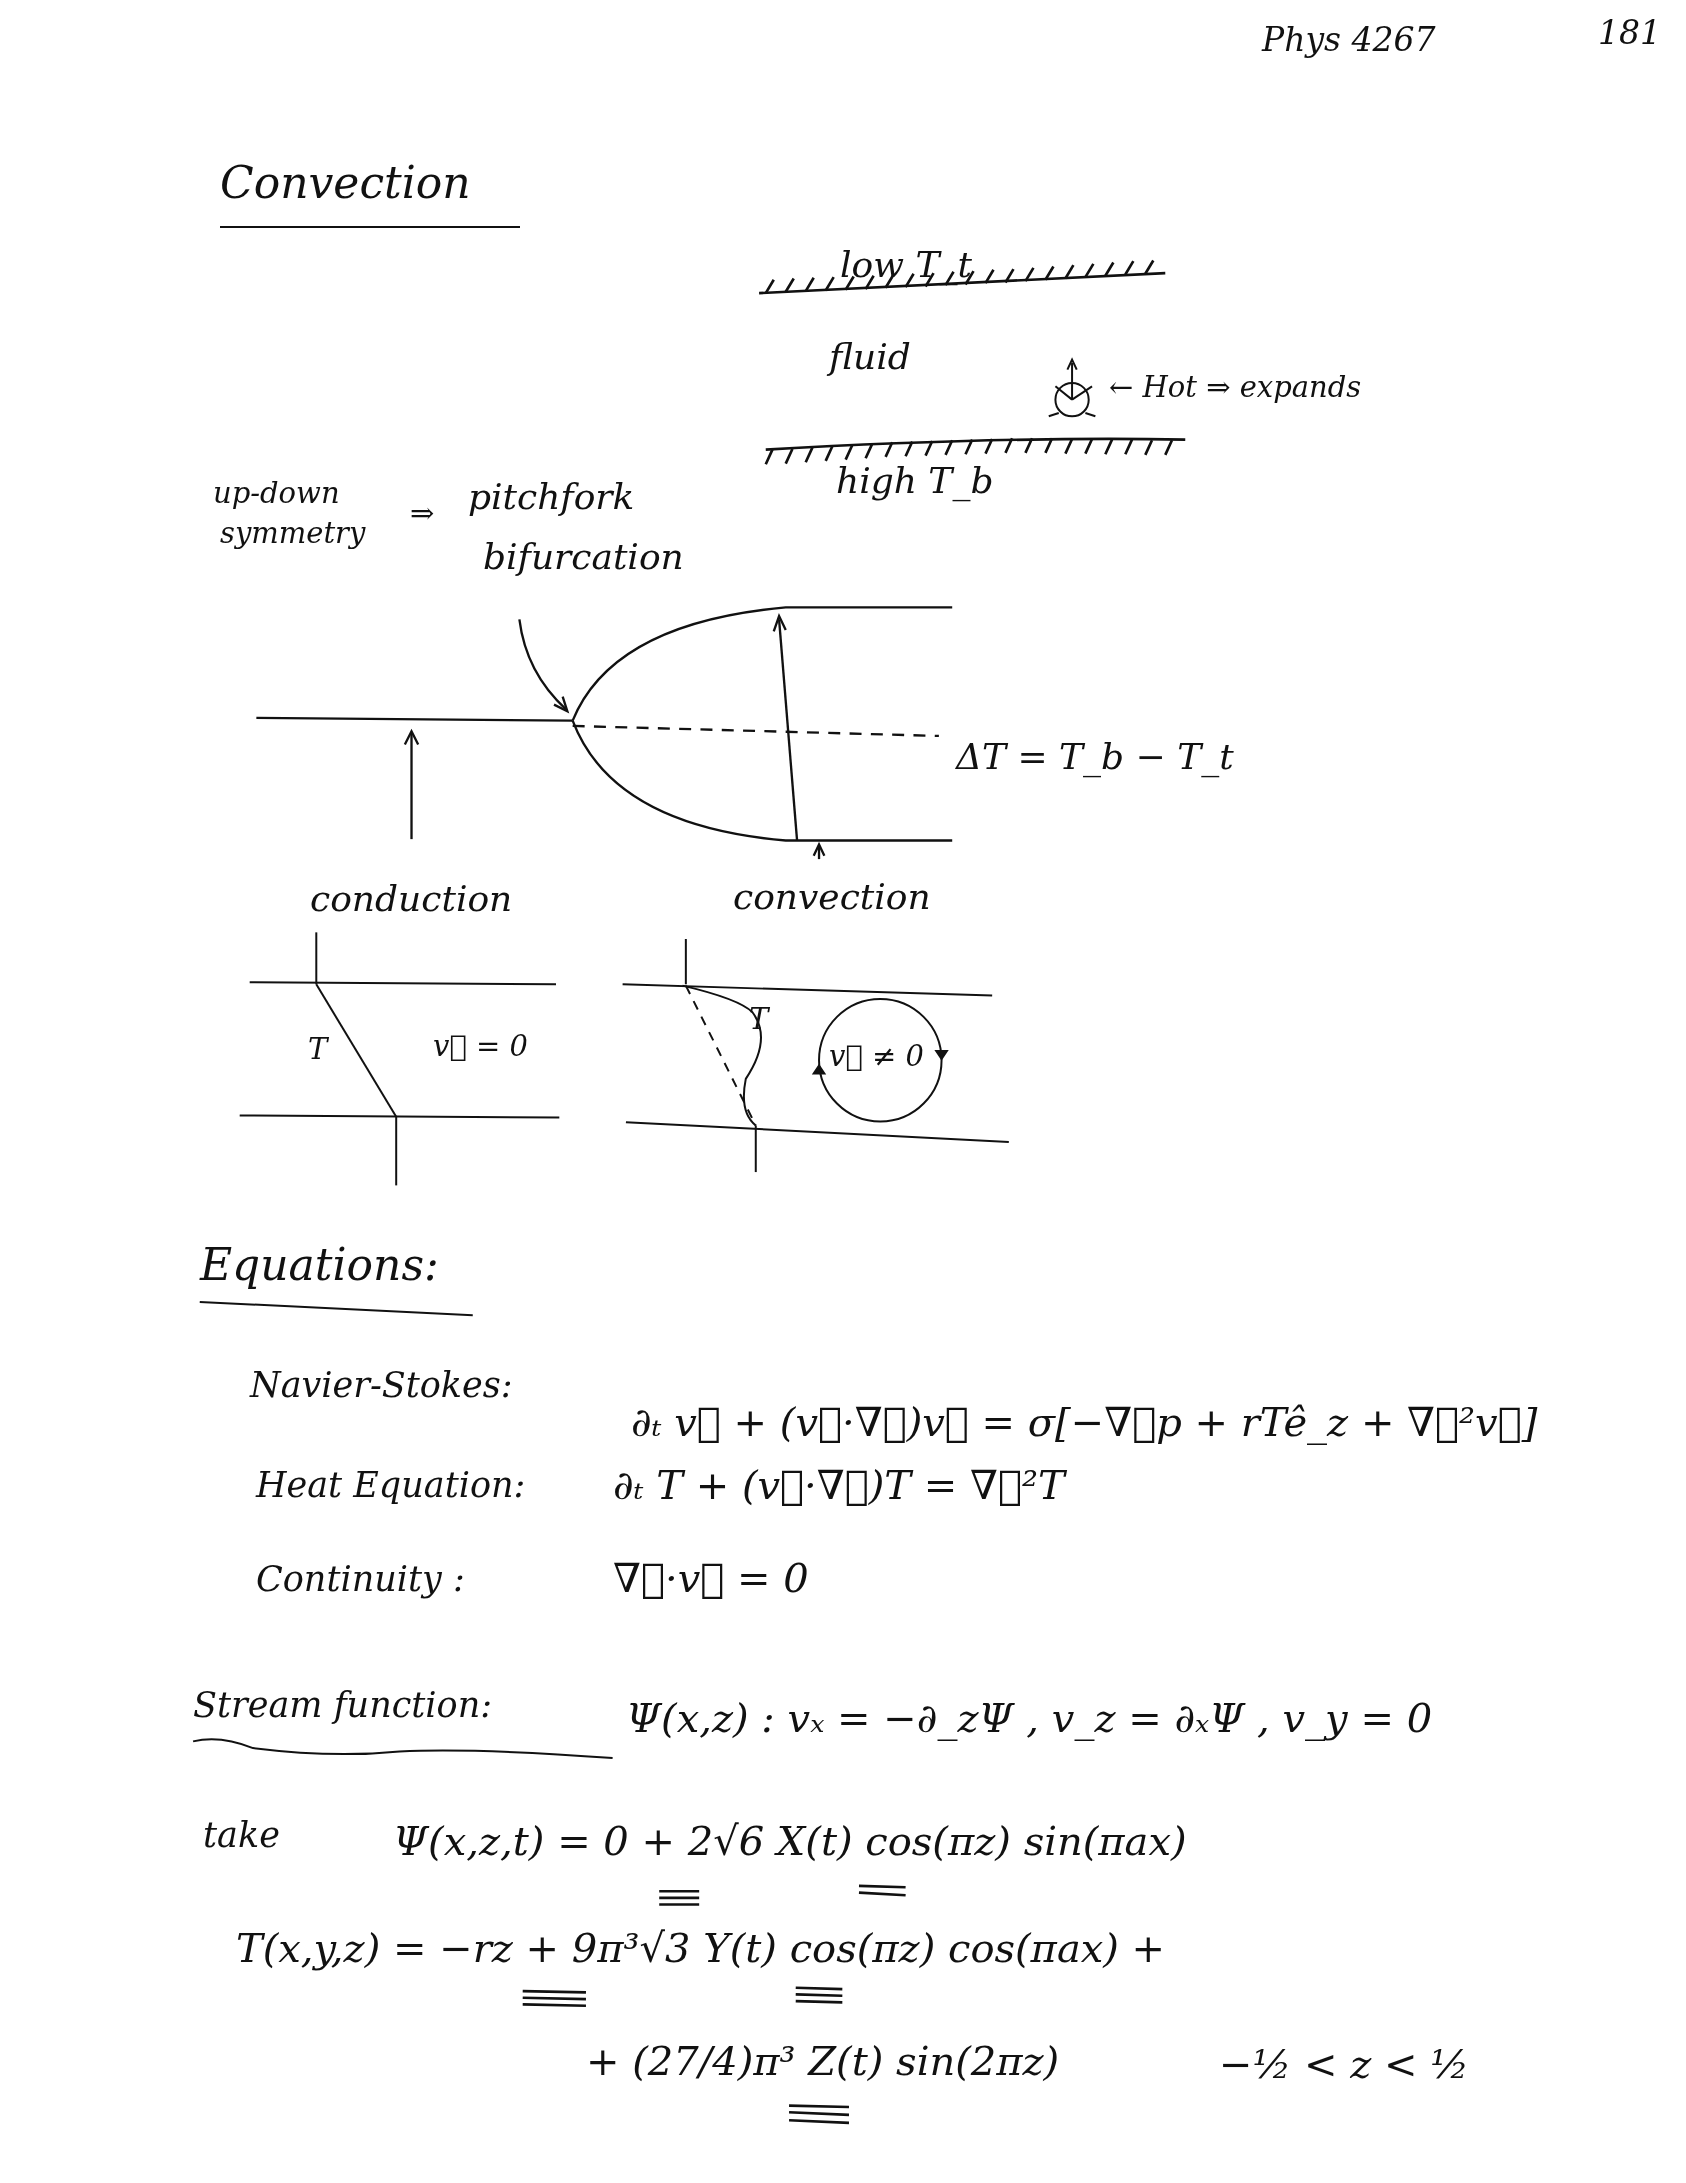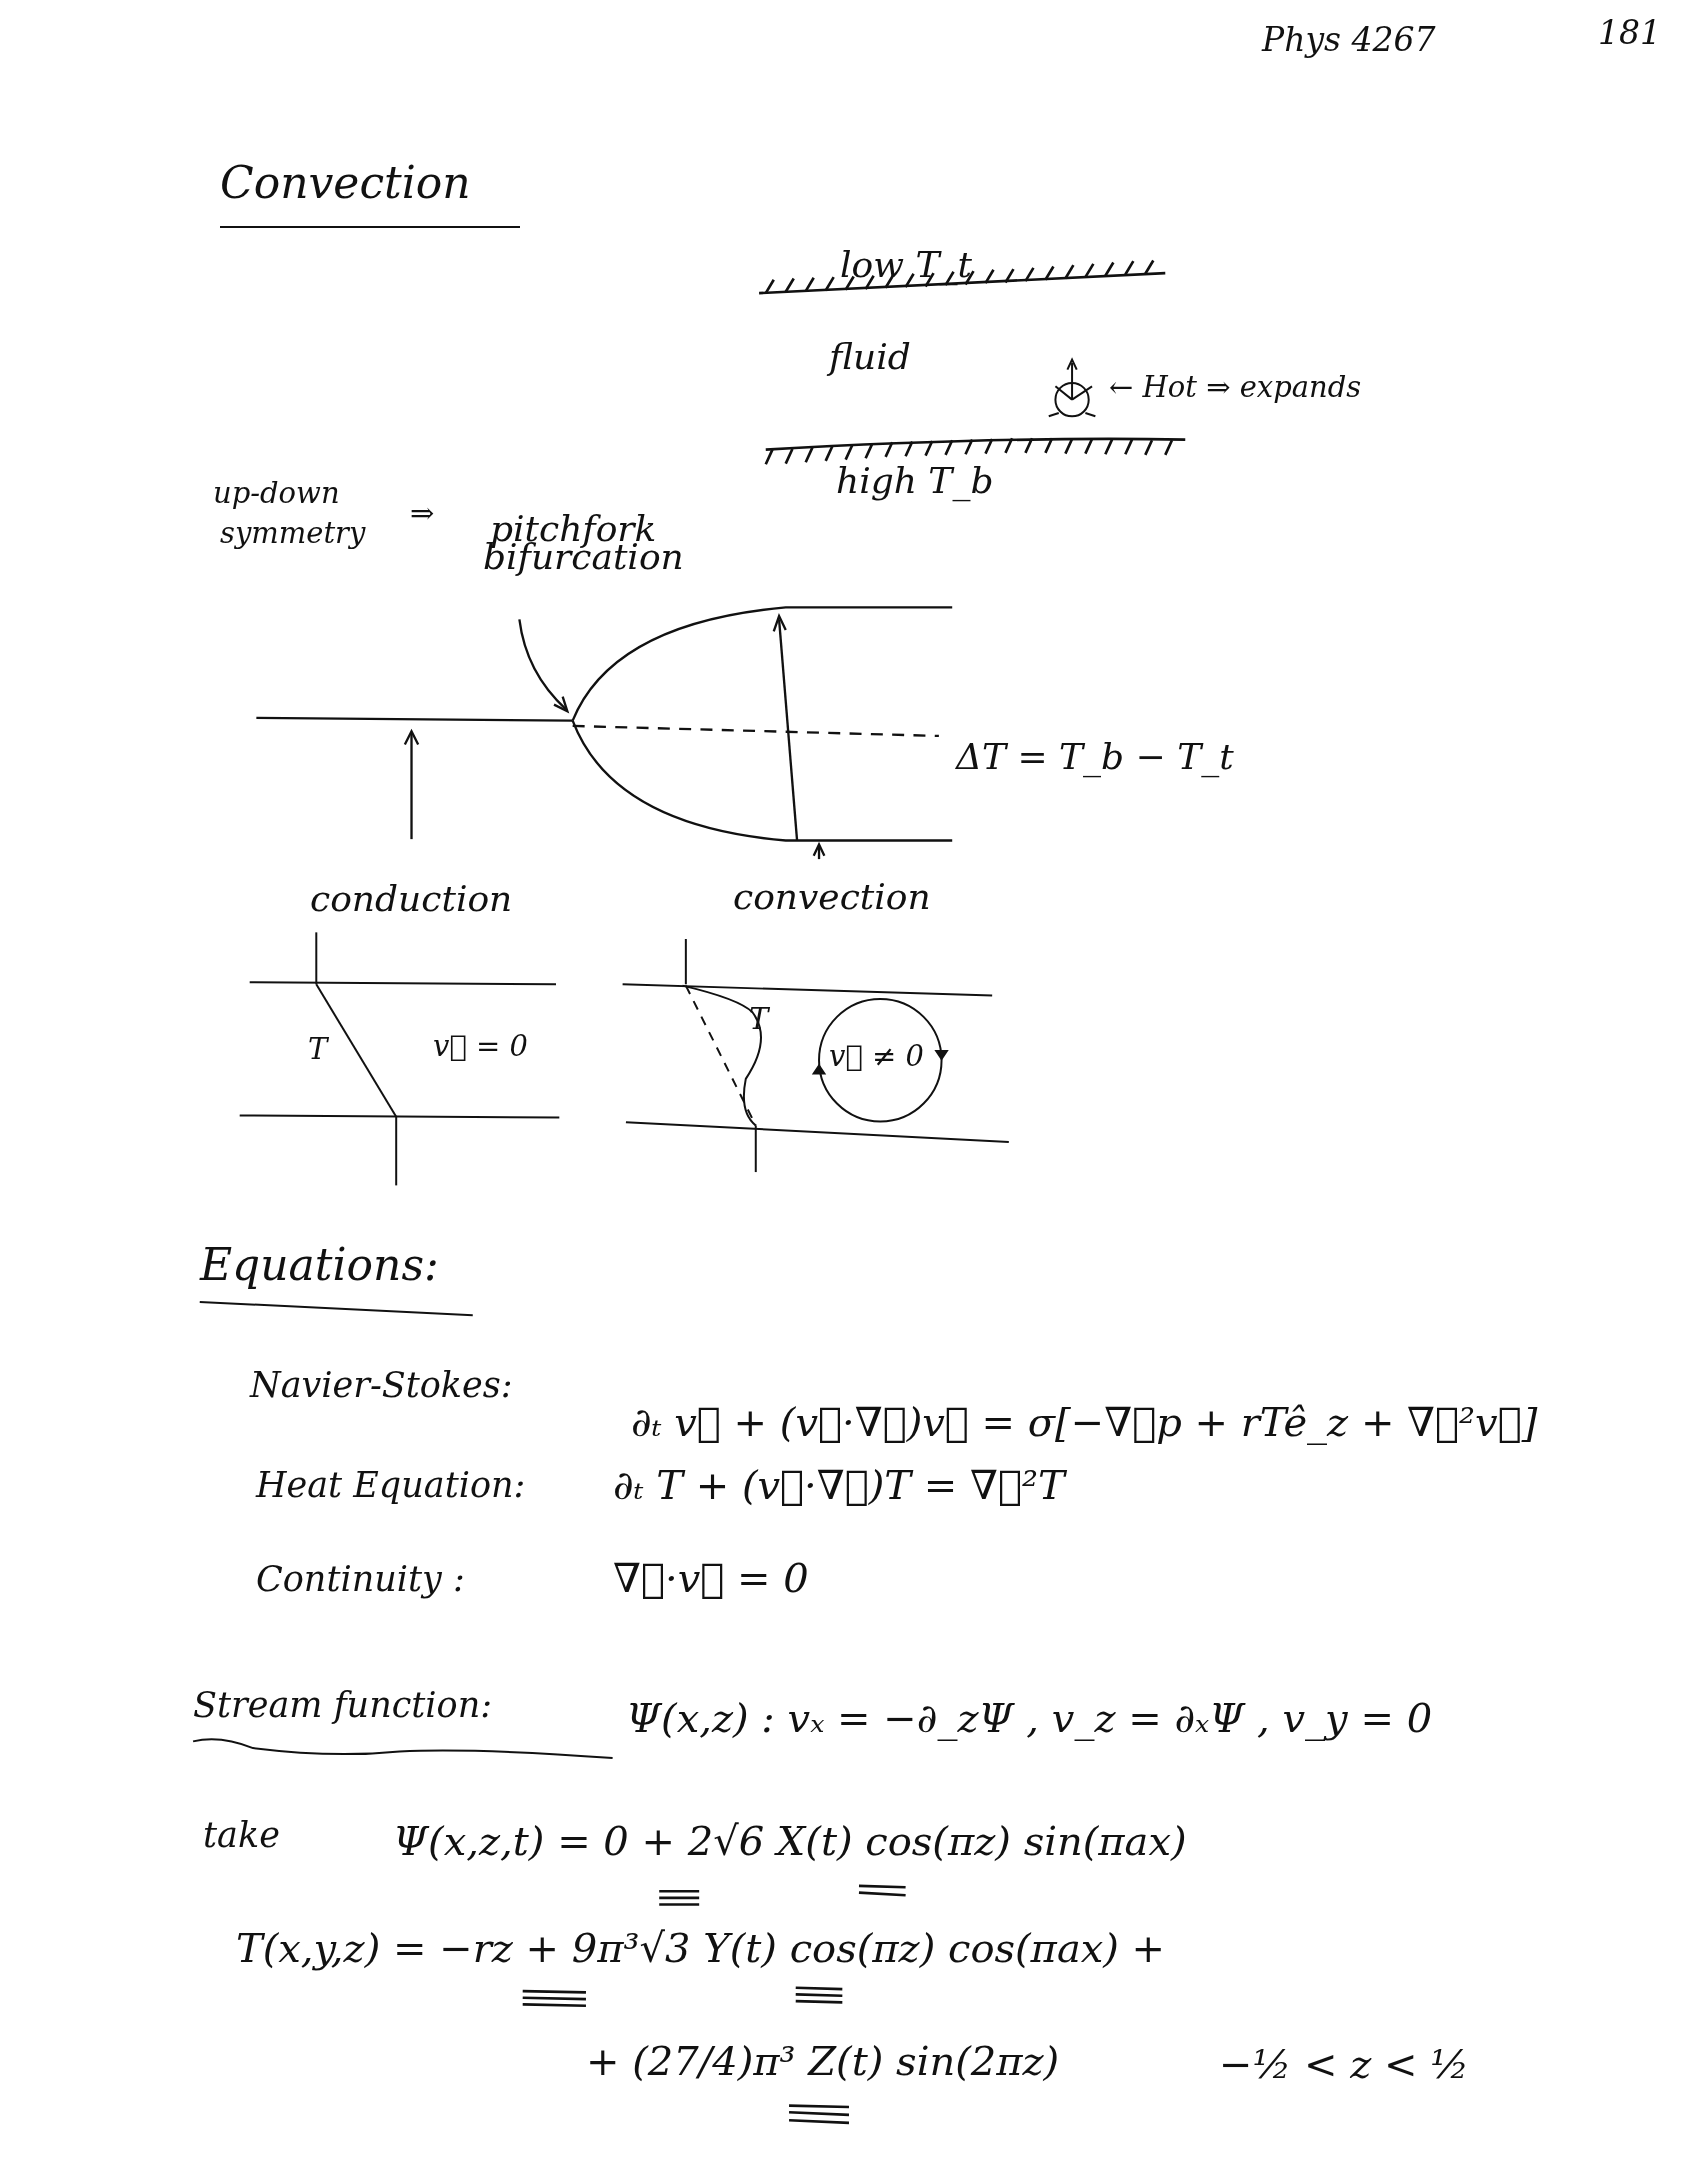--- a/index.html
+++ b/index.html
@@ -107,21 +107,21 @@
 </svg>
 
 <div class="abs hand lbl" style="left:826px; top:244px;margin-left:14px;">low T_t</div>
 <div class="abs hand lbl" style="left:829px; top:336px;">fluid</div>
 <div class="abs hand small" style="left:1109px; top:370px;">← Hot ⇒ expands</div>
 <div class="abs hand lbl" style="left:836px; top:460px;">high T_b</div>
 
 <div class="abs hand small" style="left:213px; top:476px;">up-down</div>
 <div class="abs hand small" style="left:220px; top:516px;">symmetry</div>
 <div class="abs hand small" style="left:410px; top:496px;">⇒</div>
-<div class="abs hand lbl" style="left:490px; top:476px;margin-top:32px;">pitchfork</div>
+<div class="abs hand lbl" style="left:468px; top:476px;">pitchfork</div>
 <div class="abs hand lbl" style="left:483px; top:536px;">bifurcation</div>
 
 <div class="abs hand lbl" style="left:956px; top:736px;">ΔT = T_b − T_t</div>
 <div class="abs hand lbl" style="left:310px; top:846px;margin-top:32px;">conduction</div>
 <div class="abs hand lbl" style="left:733px; top:876px;">convection</div>
 
 <div class="abs hand small" style="left:308px; top:1032px;">T</div>
 <div class="abs hand small" style="left:433px; top:1029px;">v⃗ = 0</div>
 <div class="abs hand small" style="left:749px; top:1002px;">T</div>
 <div class="abs hand small" style="left:829px; top:1039px;">v⃗ ≠ 0</div>

